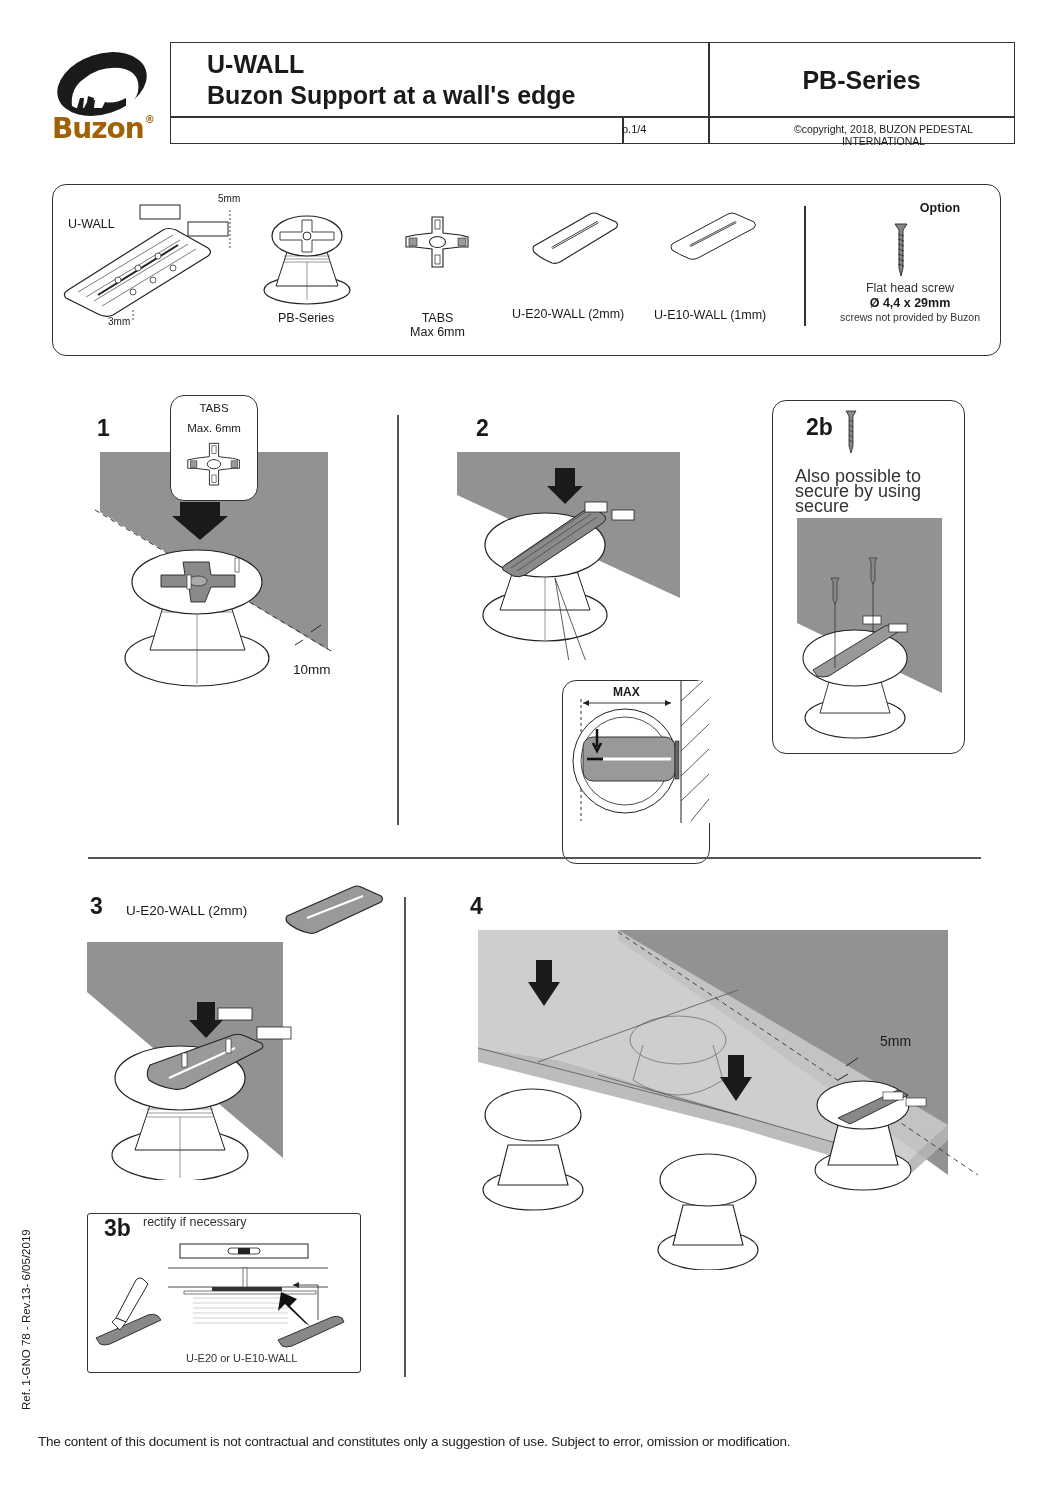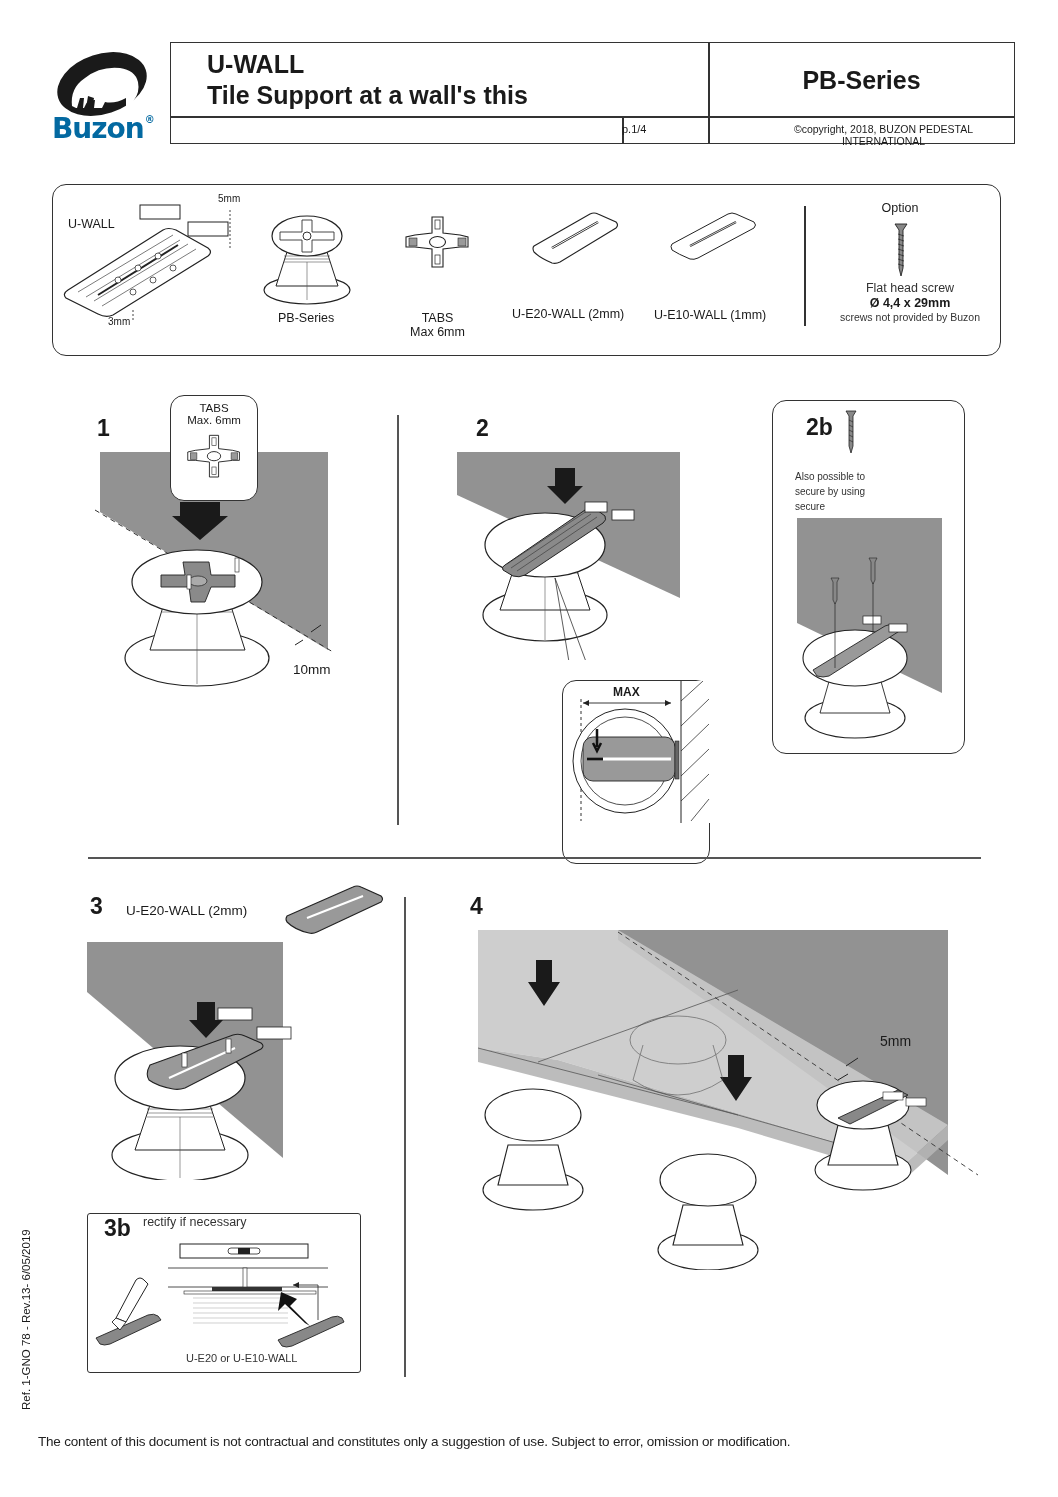--- a/index.html
+++ b/index.html
@@ -2,39 +2,39 @@
 <html><head>
 <meta charset="utf-8">
 <style>
   * { box-sizing: border-box; margin: 0; padding: 0; }
   html, body { width: 1058px; height: 1497px; background: #ffffff; overflow: hidden; }
   body { position: relative; font-family: "Liberation Sans", "DejaVu Sans", sans-serif; color: #1a1a1a; }
   .abs { position: absolute; }
 
   
   .logo { left: 50px; top: 48px; width: 115px; height: 100px; }
-  .logo-text { left: 52px; top: 112px; font-size: 28px; font-weight: 900; letter-spacing: -1px; color: #0369a1; font-family: "DejaVu Sans", sans-serif; }
+  .logo-text { left: 52px; top: 112px; font-size: 28px; font-weight: 900; letter-spacing: -1px; color: #a16207; font-family: "DejaVu Sans", sans-serif; }
   .logo-text sup { font-size: 10px; font-weight: 700; vertical-align: top; position: relative; top: 2px; left: 1px; }
   .hdr-box { left: 170px; top: 42px; width: 845px; height: 102px; border: 1.5px solid #333; }
   .hdr-vline { left: 708px; top: 42px; width: 1.5px; height: 102px; background: #333; }
   .hdr-vline2 { left: 622px; top: 116px; width: 1.5px; height: 28px; background: #333; }
   .hdr-hline { left: 170px; top: 116px; width: 845px; height: 1.5px; background: #333; }
   .title1 { left: 207px; top: 50px; font-size: 25px; font-weight: 700; }
   .title2 { left: 207px; top: 81px; font-size: 25px; font-weight: 700; }
   .series { left: 708px; top: 66px; width: 307px; text-align: center; font-size: 25px; font-weight: 700; }
   .pageno { left: 622px; top: 123px; width: 86px; font-size: 11px; }
   .copyright { left: 708px; top: 123px; width: 307px; text-align: center; font-size: 10.5px; padding-left: 44px; }
 
   
   .comp-box { left: 52px; top: 184px; width: 949px; height: 172px; border: 1.5px solid #333; border-radius: 14px; }
   .comp-label { font-size: 12.5px; text-align: center; }
   .comp-divider { left: 804px; top: 206px; width: 1.5px; height: 120px; background: #333; }
 
   .step-num { font-size: 23px; font-weight: 800; }
-  .small-text { font-size: 10px; }
+  .small-text { font-size: 18px; }
   .vdiv { width: 1.5px; background: #555; }
   .hdiv { height: 1.5px; background: #555; }
 
   .callout { border: 1.5px solid #333; border-radius: 14px; background: #fff; }
 
   .ref { left: 20px; top: 1410px; transform: rotate(-90deg); transform-origin: left top; font-size: 11.5px; white-space: nowrap; }
   .disclaimer { left: 38px; top: 1434px; font-size: 13.5px; color: #222; letter-spacing: -0.2px; }
 
   svg { display: block; }
 </style>
@@ -48,21 +48,21 @@
     <path d="M27 60 L30 50 L34 50 L33 60 Z M36 60 L38 48 L44 50 L42 60 Z" fill="#1a1a1a"></path>
   </svg>
 </div>
 <div class="abs logo-text"><span>Buzon</span><sup>®</sup></div>
 
 <div class="abs hdr-box"></div>
 <div class="abs hdr-hline"></div>
 <div class="abs hdr-vline"></div>
 <div class="abs hdr-vline2"></div>
 <div class="abs title1">U-WALL</div>
-<div class="abs title2">Tile Support at a wall's this</div>
+<div class="abs title2">Buzon Support at a wall's edge</div>
 <div class="abs series">PB-Series</div>
 <div class="abs pageno">p.1/4</div>
 <div class="abs copyright">©copyright, 2018, BUZON PEDESTAL INTERNATIONAL</div>
 
 <div class="abs comp-box"></div>
 
 <div class="abs comp-label" style="left:68px;top:217px;">U-WALL</div>
 <div class="abs" style="left:218px;top:193px;font-size:10px;">5mm</div>
 <div class="abs" style="left:108px;top:316px;font-size:10px;">3mm</div>
 <div class="abs" style="left:58px;top:200px;">
@@ -135,21 +135,21 @@
   <svg width="90" height="50" viewBox="0 0 90 50">
     <path d="M4 34 L60 4 Q64 2 68 4 L86 12 Q89 15 86 18 L30 48 Q26 50 22 49 Q10 44 4 40 Q2 36 4 34 Z" fill="#fff" stroke="#222" stroke-width="1"></path>
     <line x1="22" y1="36" x2="68" y2="12" stroke="#222" stroke-width="2"></line>
     <line x1="22" y1="36" x2="68" y2="12" stroke="#fff" stroke-width="0.8"></line>
   </svg>
 </div>
 <div class="abs comp-label" style="left:654px;top:308px;">U-E10-WALL (1mm)</div>
 
 <div class="abs comp-divider"></div>
 
-<div class="abs comp-label" style="left:830px;top:201px;width:140px;">Option</div>
+<div class="abs comp-label" style="left:870px;top:201px;width:140px;font-weight:bold;">Option</div>
 <div class="abs" style="left:893px;top:222px;">
   <svg width="16" height="56" viewBox="0 0 16 56">
     <path d="M2 2 L14 2 L10 8 L10 46 L8 54 L6 46 L6 8 Z" fill="#888" stroke="#222" stroke-width="0.9"></path>
     <g stroke="#222" stroke-width="0.7">
         <line x1="5" y1="12" x2="11" y2="14"></line>
         <line x1="5" y1="17" x2="11" y2="19"></line>
         <line x1="5" y1="22" x2="11" y2="24"></line>
         <line x1="5" y1="27" x2="11" y2="29"></line>
         <line x1="5" y1="32" x2="11" y2="34"></line>
         <line x1="5" y1="37" x2="11" y2="39"></line>
@@ -179,21 +179,21 @@
     <path d="M98 112 L112 112 L124 112 L126 125 L150 125 L150 137 L126 137 L120 152 L106 152 L104 137 L76 137 L76 125 L100 125 Z" fill="#8a8a8a" stroke="#222" stroke-width="0.9"></path>
     <ellipse cx="113" cy="131" rx="9" ry="5" fill="#aaa" stroke="#222" stroke-width="0.7"></ellipse>
     <rect x="102" y="125" width="4" height="14" fill="#fff" stroke="#222" stroke-width="0.6"></rect>
     <rect x="150" y="108" width="4" height="14" fill="#fff" stroke="#222" stroke-width="0.6"></rect>
     <line x1="236" y1="175" x2="226" y2="182" stroke="#222" stroke-width="1"></line>
     <line x1="210" y1="195" x2="218" y2="190" stroke="#222" stroke-width="1"></line>
   </svg>
 </div>
 <div class="abs callout" style="left:170px;top:395px;width:88px;height:106px;">
   <div style="text-align:center;font-size:11.5px;margin-top:6px;">TABS</div>
-  <div style="text-align:center;font-size:11.5px;">Max. 6mm</div>
+  <div style="text-align:center;font-size:11.5px;margin-top:8px;">Max. 6mm</div>
   <div style="margin:6px auto 0;width:70px;">
     <svg width="70" height="50" viewBox="0 0 75 60">
       <path d="M32 4 L43 4 L43 20 L60 22 L68 24 L68 34 L60 34 L43 36 L43 54 L32 54 L32 36 L15 34 L6 34 L6 24 L15 22 L32 20 Z" fill="#fff" stroke="#222" stroke-width="1.1"></path>
       <ellipse cx="37.5" cy="29" rx="8" ry="5.5" fill="#fff" stroke="#222" stroke-width="1.1"></ellipse>
       <rect x="9" y="25" width="8" height="8" fill="#999" stroke="#222" stroke-width="0.6"></rect>
       <rect x="58" y="25" width="8" height="8" fill="#999" stroke="#222" stroke-width="0.6"></rect>
       <rect x="35" y="7" width="5" height="9" fill="#fff" stroke="#222" stroke-width="0.7"></rect>
       <rect x="35" y="42" width="5" height="9" fill="#fff" stroke="#222" stroke-width="0.7"></rect>
     </svg>
   </div>

